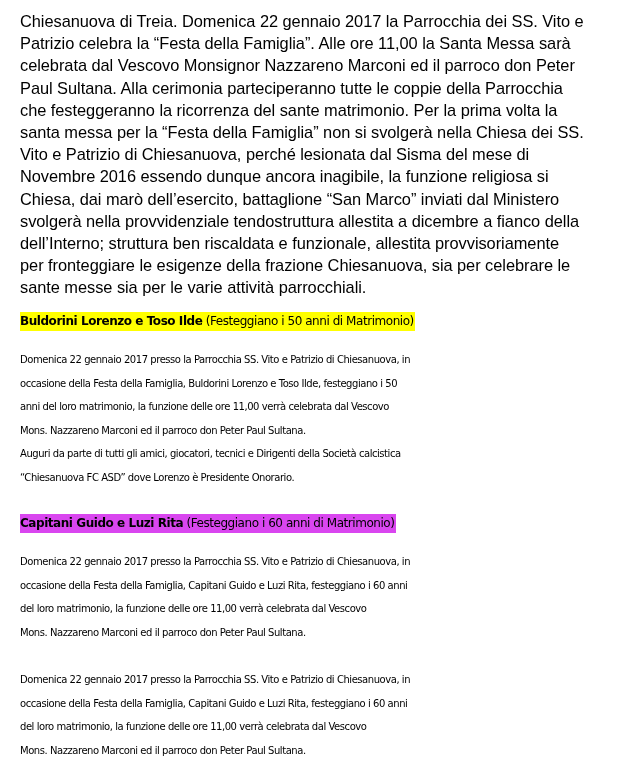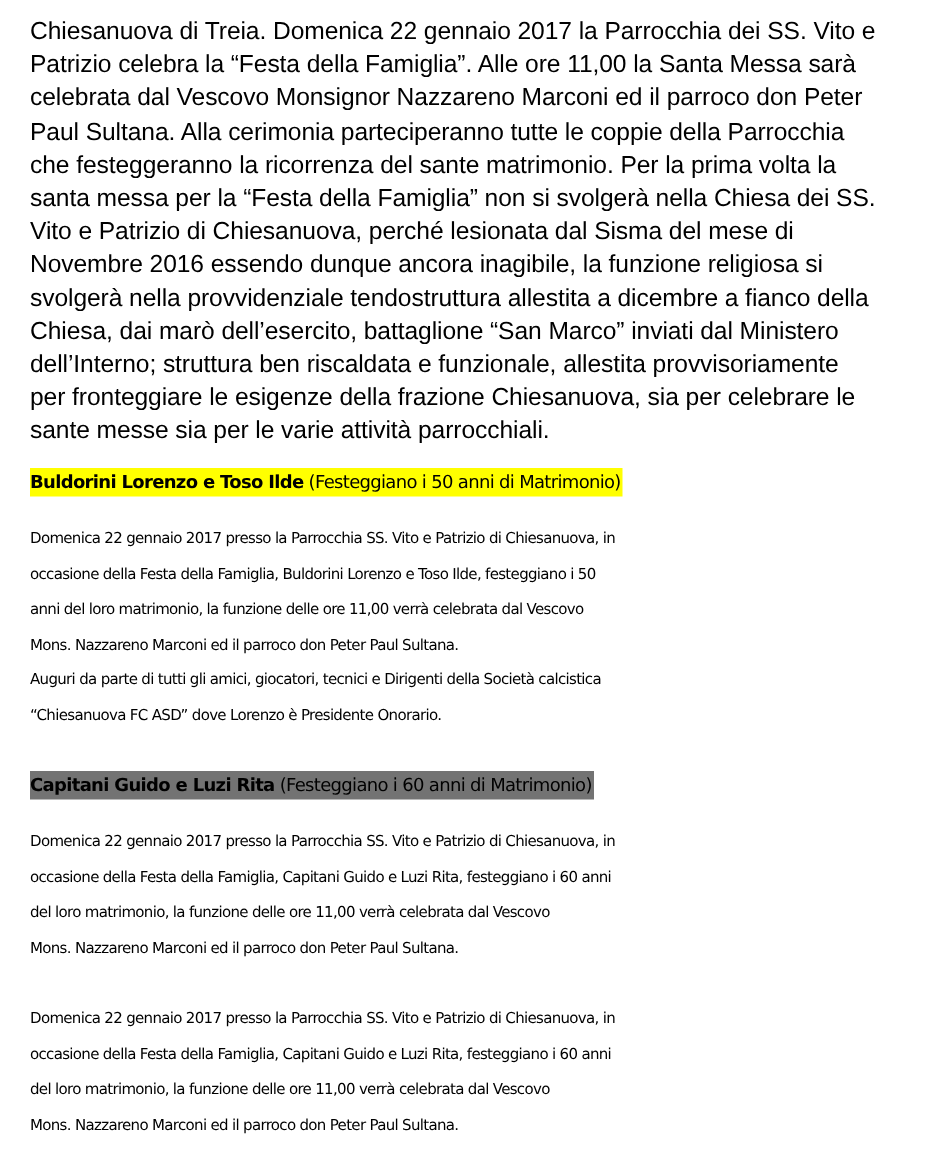--- a/index.html
+++ b/index.html
@@ -33,41 +33,41 @@
 
   <div class="intro">
     <span class="ln">Chiesanuova di Treia. Domenica 22 gennaio 2017 la Parrocchia dei SS. Vito e</span>
     <span class="ln">Patrizio celebra la “Festa della Famiglia”. Alle ore 11,00 la Santa Messa sarà</span>
     <span class="ln">celebrata dal Vescovo Monsignor Nazzareno Marconi ed il parroco don Peter</span>
     <span class="ln">Paul Sultana. Alla cerimonia parteciperanno tutte le coppie della Parrocchia</span>
     <span class="ln">che festeggeranno la ricorrenza del sante matrimonio. Per la prima volta la</span>
     <span class="ln">santa messa per la “Festa della Famiglia” non si svolgerà nella Chiesa dei SS.</span>
     <span class="ln">Vito e Patrizio di Chiesanuova, perché lesionata dal Sisma del mese di</span>
     <span class="ln">Novembre 2016 essendo dunque ancora inagibile, la funzione religiosa si</span>
+    <span class="ln">Chiesa, dai marò dell’esercito, battaglione “San Marco” inviati dal Ministero</span>
     <span class="ln">svolgerà nella provvidenziale tendostruttura allestita a dicembre a fianco della</span>
-    <span class="ln">Chiesa, dai marò dell’esercito, battaglione “San Marco” inviati dal Ministero</span>
     <span class="ln">dell’Interno; struttura ben riscaldata e funzionale, allestita provvisoriamente</span>
     <span class="ln">per fronteggiare le esigenze della frazione Chiesanuova, sia per celebrare le</span>
     <span class="ln">sante messe sia per le varie attività parrocchiali.</span>
   </div>
 
   <div class="section" id="s1">
     <div class="heading" style="background: rgb(255, 255, 0);"><span class="names">Buldorini Lorenzo e Toso Ilde</span><span class="note"> (Festeggiano i 50 anni di Matrimonio)</span></div>
     <div class="body">
       <span class="ln">Domenica 22 gennaio 2017 presso la Parrocchia SS. Vito e Patrizio di Chiesanuova, in</span>
       <span class="ln">occasione della Festa della Famiglia, Buldorini Lorenzo e Toso Ilde, festeggiano i 50</span>
       <span class="ln">anni del loro matrimonio, la funzione delle ore 11,00 verrà celebrata dal Vescovo</span>
       <span class="ln">Mons. Nazzareno Marconi ed il parroco don Peter Paul Sultana.</span>
       <span class="ln">Auguri da parte di tutti gli amici, giocatori, tecnici e Dirigenti della Società calcistica</span>
       <span class="ln">“Chiesanuova FC ASD” dove Lorenzo è Presidente Onorario.</span>
     </div>
   </div>
 
   <div class="section" id="s2">
-    <div class="heading" style="background: #737373;"><span class="names">Capitani Guido e Luzi Rita</span><span class="note"> (Festeggiano i 60 anni di Matrimonio)</span></div>
+    <div class="heading" style="background: #d946ef;"><span class="names">Capitani Guido e Luzi Rita</span><span class="note"> (Festeggiano i 60 anni di Matrimonio)</span></div>
     <div class="body">
       <span class="ln">Domenica 22 gennaio 2017 presso la Parrocchia SS. Vito e Patrizio di Chiesanuova, in</span>
       <span class="ln">occasione della Festa della Famiglia, Capitani Guido e Luzi Rita, festeggiano i 60 anni</span>
       <span class="ln">del loro matrimonio, la funzione delle ore 11,00 verrà celebrata dal Vescovo</span>
       <span class="ln">Mons. Nazzareno Marconi ed il parroco don Peter Paul Sultana.</span>
     </div>
   </div>
 
   <div class="section" id="s3">
     <div class="body">

